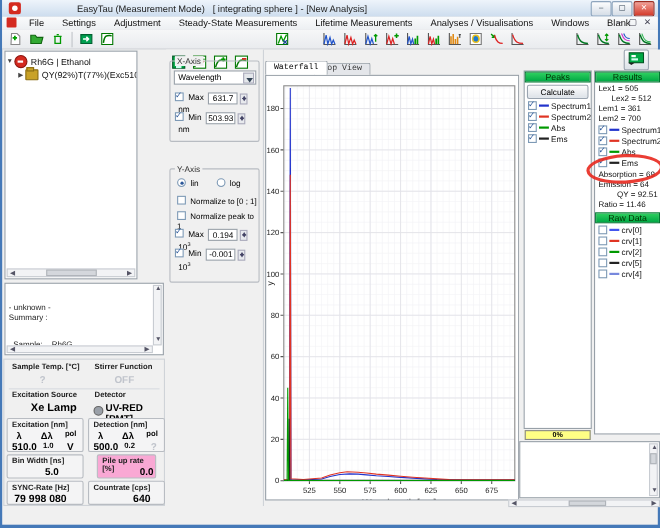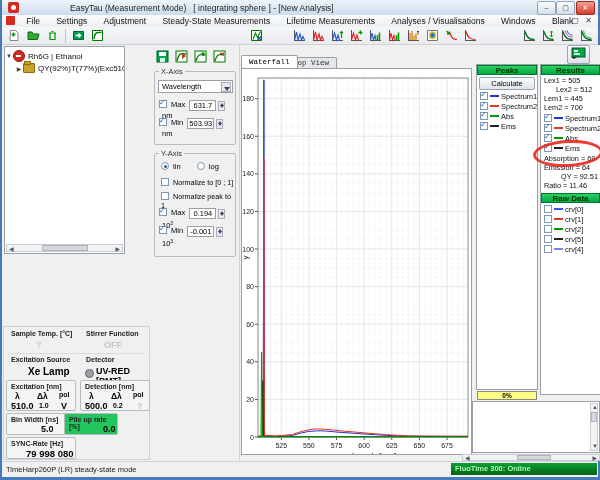--- a/index.html
+++ b/index.html
@@ -46,21 +46,21 @@
   .crow{display:flex;align-items:center;font-size:7.5px;color:#111;height:8px;margin:2px 0 0 3px;}
   .spin{display:inline-block;width:7px;height:10px;border:1px solid #aab;background:#e8eaee;
     box-sizing:border-box;position:relative;vertical-align:middle;}
   .spin::before{content:"";position:absolute;left:1px;top:1.5px;border-left:2px solid transparent;
     border-right:2px solid transparent;border-bottom:3px solid #446;}
   .spin::after{content:"";position:absolute;left:1px;bottom:1.5px;border-left:2px solid transparent;
     border-right:2px solid transparent;border-top:3px solid #446;}
   .numbox{display:inline-block;height:11px;background:#fff;border:1px solid #98a0a8;
     box-sizing:border-box;font-size:7.5px;text-align:center;line-height:10px;vertical-align:middle;}
   .greenhdr{background:linear-gradient(#2fd060,#00a844);border:1px solid #007730;color:#003300;
-    font-size:8px;font-weight:bold;text-align:center;height:10px;line-height:10px;box-sizing:border-box;}
+    font-size:8px;font-weight:normal;text-align:center;height:10px;line-height:10px;box-sizing:border-box;}
   .scrollh{background:#f2f3f5;border:1px solid #c8ccd2;box-sizing:border-box;position:absolute;}
   .sarrow{position:absolute;font-size:6px;color:#556;line-height:7px;}
   .thumb{position:absolute;background:#d4d7dc;border:1px solid #b0b4ba;box-sizing:border-box;}
   
   .treerow{display:flex;align-items:center;font-size:8px;color:#111;height:12px;white-space:nowrap;}
   .twisty{width:8px;text-align:center;font-size:6px;color:#444;flex:0 0 auto;}
   .foldericon{width:10px;height:8px;background:#c9a227;border:1px solid #8a6d12;border-radius:1px;
     position:relative;margin-right:3px;flex:0 0 auto;}
   .foldericon::before{content:"";position:absolute;left:0;top:-3px;width:5px;height:2px;background:#c9a227;border:1px solid #8a6d12;}
   .nodeicon{width:10px;height:10px;border-radius:50%;background:#d42a20;border:1px solid #8d1710;
@@ -250,20 +250,36 @@
       <span class="foldericon"></span>
       <span style="overflow:hidden">QY(92%)T(77%)(Exc510nm_20131219_1606</span>
     </div>
     <div class="scrollh" style="left:1px;right:1px;bottom:1px;height:8px;">
       <span class="sarrow" style="left:2px;top:1px">◀</span>
       <span class="sarrow" style="right:2px;top:1px">▶</span>
       <span class="thumb" style="left:30%;width:40%;top:0;bottom:0"></span>
     </div>
   </div>
 
+  <div class="abs whitebox" style="left:2px;top:257px;width:145px;height:66px;">
+    <div class="infolines" style="position:absolute;left:3px;top:2px;right:9px;bottom:8px">
+      <div>- unknown -</div><div>Summary :</div>
+      <div>  Sample:    Rh6G</div>
+      
+      
+    </div>
+    <div class="scrollh" style="right:1px;top:1px;bottom:8px;width:8px">
+      <span class="sarrow" style="left:1px;top:0">▲</span>
+      <span class="sarrow" style="left:1px;bottom:0">▼</span>
+    </div>
+    <div class="scrollh" style="left:1px;right:9px;bottom:1px;height:7px">
+      <span class="sarrow" style="left:2px;top:0">◀</span>
+      <span class="sarrow" style="right:2px;top:0">▶</span>
+    </div>
+  </div>
 
   <div class="abs" style="left:1px;top:326px;width:147px;height:134px;background:#f0f0f0;border:1px solid #cfd3d8;box-sizing:border-box;">
     <div class="abs ghead" style="left:7px;top:3px">Sample Temp.  [°C]</div>
     <div class="abs ghead" style="left:82px;top:3px">Stirrer Function</div>
     <div class="abs gval dim" style="left:32px;top:13px;font-size:9px">?</div>
     <div class="abs gval dim" style="left:100px;top:13px;font-size:9px">OFF</div>
     <div class="abs" style="left:4px;right:4px;top:26px;border-top:1px solid #d8dbe0"></div>
 
     <div class="abs ghead" style="left:7px;top:29px">Excitation Source</div>
     <div class="abs ghead" style="left:82px;top:29px">Detector</div>
@@ -287,28 +303,32 @@
       <div class="abs gval" style="left:52px;top:10px;font-size:7px">pol</div>
       <div class="abs gval" style="left:4px;top:20px;font-size:9px">500.0</div>
       <div class="abs gval" style="left:32px;top:21px;font-size:7px">0.2</div>
       <div class="abs gval dim" style="left:56px;top:20px;font-size:9px">?</div>
     </div>
 
     <div class="abs grpbox" style="left:2px;top:86px;width:70px;height:22px;background:#f4f4f5">
       <div class="abs ghead" style="left:4px;top:2px">Bin Width  [ns]</div>
       <div class="abs gval" style="left:34px;top:10px;font-size:9px">5.0</div>
     </div>
-    <div class="abs grpbox" style="left:60px;top:86px;width:54px;height:22px;background:#22c55e">
+    <div class="abs grpbox" style="left:84px;top:86px;width:54px;height:22px;background:#f9a8d4">
       <div class="abs ghead" style="left:4px;top:2px">Pile up rate  [%]</div>
       <div class="abs gval" style="left:38px;top:10px;font-size:9px">0.0</div>
     </div>
 
     <div class="abs grpbox" style="left:2px;top:110px;width:70px;height:22px;background:#f4f4f5">
       <div class="abs ghead" style="left:4px;top:2px">SYNC-Rate  [Hz]</div>
-      <div class="abs gval" style="left:19px;top:10px;font-size:9.5px">79 998 080</div>
+      <div class="abs gval" style="left:6px;top:10px;font-size:9.5px">79 998 080</div>
+    </div>
+    <div class="abs grpbox" style="left:76px;top:110px;width:70px;height:22px;background:#f4f4f5">
+      <div class="abs ghead" style="left:4px;top:2px">Countrate  [cps]</div>
+      <div class="abs gval" style="left:40px;top:10px;font-size:9.5px">640</div>
     </div>
   </div>
 
   <div class="abs" style="left:149px;top:45px;width:89px;height:415px;background:#f0f0f0;border-right:1px solid #cfd3d8;box-sizing:border-box">
 
     <div style="display:flex;margin:2px 0 0 2px">
       <span class="tbtn">
           <svg width="13" height="13">
             <rect x="1" y="1" width="11" height="11" fill="#00a844" stroke="#005522"></rect>
             <rect x="3" y="2" width="7" height="4" fill="#fff"></rect>
@@ -331,21 +351,21 @@
         </span>
       <span class="tbtn">
           <svg width="13" height="13">
             <rect x="1" y="1" width="11" height="11" fill="#fff" stroke="#007700"></rect>
             <path d="M2,11 C4,4 6,4 11,5" stroke="#007700" fill="none" stroke-width="1.3"></path>
             <path d="M7,3.5 h4" stroke="#d42a20" stroke-width="1.5" fill="none"></path>
           </svg>
         </span>
     </div>
 
-    <div class="abs grpbox" style="left:3px;top:26px;width:82px;height:74px">
+    <div class="abs grpbox" style="left:3px;top:10px;width:82px;height:74px">
       <span class="grplabel">X-Axis</span>
       <div class="abs whitebox" style="left:3px;top:8px;width:75px;height:13px;font-size:7.5px;line-height:12px;padding-left:3px">
         <span>Wavelength</span>
         <span style="position:absolute;right:1px;top:1px;width:10px;height:10px;background:#e4e7eb;border:1px solid #aab;box-sizing:border-box">
             <span style="position:absolute;left:2px;top:3.5px;border-left:3px solid transparent;border-right:3px solid transparent;border-top:4px solid #345"></span>
           </span>
       </div>
       <div class="abs" style="left:4px;top:28px;font-size:7.5px">
         <span class="cb on"></span>
         <span style="margin:0 2px">Max</span>
@@ -573,21 +593,21 @@
         <span>Ems</span>
       </div>
   </div>
 
   <div class="abs" style="left:475px;top:391px;width:60px;height:9px;border:1px solid #888;background:#ffff85;box-sizing:border-box;font-size:6.5px;font-weight:bold;text-align:center;line-height:7px">0%</div>
 
   <div class="abs whitebox" style="left:538px;top:64px;width:61px;height:331px;font-size:7.3px;color:#111">
     <div class="greenhdr">Results</div>
     <div style="margin:1px 0 0 3px">Lex1 = 505</div>
     <div style="margin-left:15px">Lex2 = 512</div>
-    <div style="margin-left:3px">Lem1 = 445</div>
+    <div style="margin-left:3px">Lem1 = 361</div>
     <div style="margin-left:3px">Lem2 = 700</div>
     <div class="crow">
         <span class="cb on"></span>
         <span class="sw" style="background: rgb(34, 51, 204);"></span>
         <span>Spectrum1</span>
       </div>
     <div class="crow">
         <span class="cb on"></span>
         <span class="sw" style="background: rgb(224, 52, 36);"></span>
         <span>Spectrum2</span>
@@ -643,18 +663,14 @@
       <span class="thumb" style="left:0;right:0;top:8px;height:10px"></span>
     </div>
   </div>
 
   <div class="scrollh" style="left:460px;width:138px;top:454px;height:7px">
     <span class="sarrow" style="left:2px;top:0">◀</span>
     <span class="sarrow" style="right:2px;top:0">▶</span>
     <span class="thumb" style="left:40%;width:25%;top:0;bottom:0"></span>
   </div>
 
-  <div id="statusbar" class="abs">
-    <span style="position:absolute;left:4px;top:3px">TimeHarp260P (LR) steady-state mode</span>
-    <span style="position:absolute;right:1px;top:1px;width:146px;height:12px;background:linear-gradient(#0aa035,#056018);color:#aaffaa;font-weight:bold;padding:1px 0 0 4px;box-sizing:border-box">FluoTime 300: Online</span>
-  </div>
 
 </div>
 
 </body></html>

